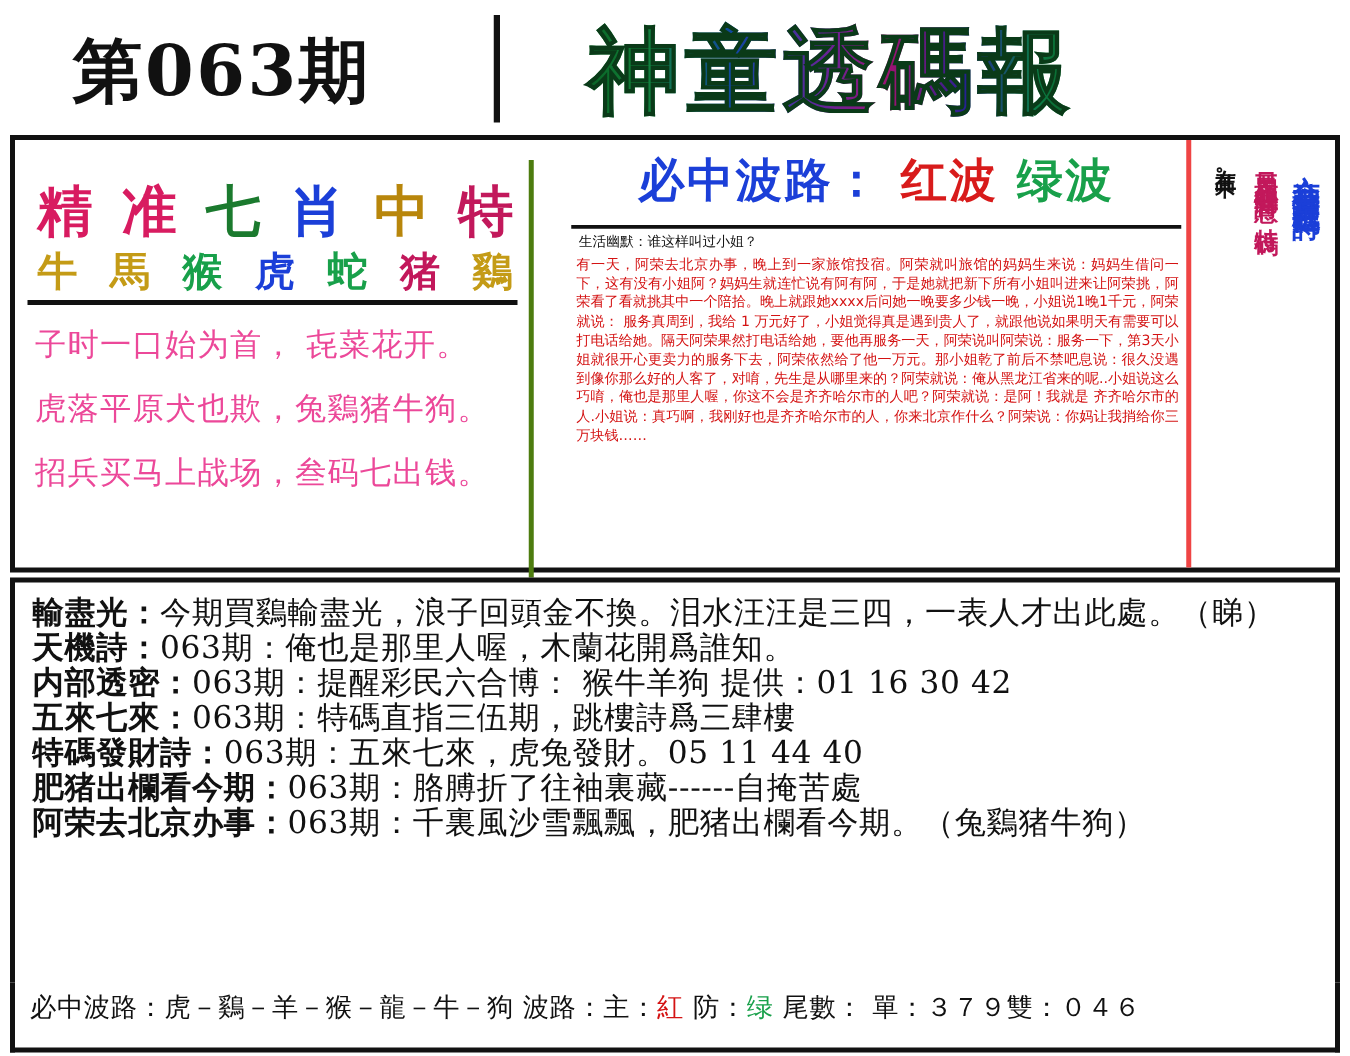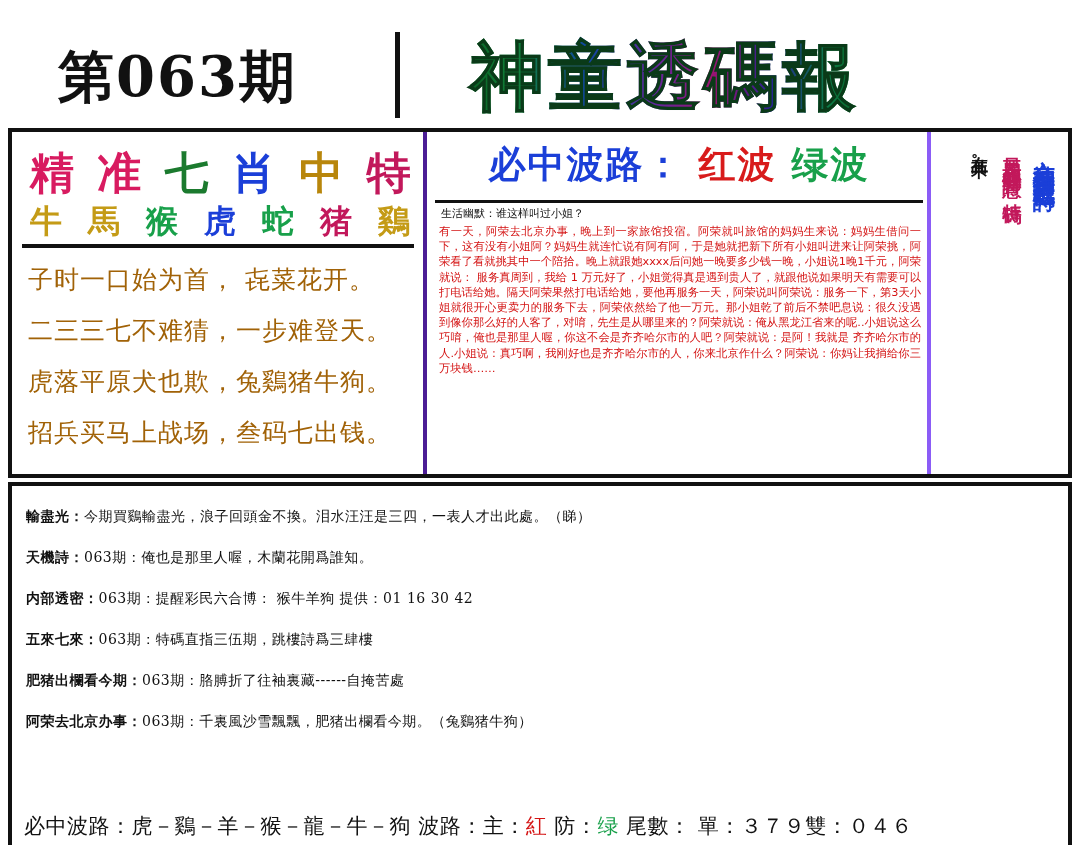--- a/index.html
+++ b/index.html
@@ -3,21 +3,21 @@
 <meta charset="utf-8">
 <style>
   html,body{margin:0;padding:0;}
   body{
     width:1080px;height:845px;
     background:#ffffff;
     font-family:"DejaVu Sans","Liberation Sans",sans-serif;
     overflow:hidden;
     position:relative;
   }
-  .page{position:absolute;left:0;top:0;width:1080px;height:633px;margin-top:20px;}
+  .page{position:absolute;left:0;top:0;width:1080px;height:633px;}
 
   
   .header{
     position:absolute;left:0;top:0;width:1080px;height:110px;
   }
   .issue{
     position:absolute;left:58px;top:20px;
     font-family:"DejaVu Serif","Liberation Serif",serif;
     font-weight:bold;font-size:56px;color:#111;
     letter-spacing:2px;
@@ -36,22 +36,22 @@
   }
 
   
   .frame{
     position:absolute;left:8px;top:108px;width:1064px;height:350px;
     border:4px solid #111;box-sizing:border-box;background:#fff;
   }
 
   
   .left-panel{
-    position:absolute;left:0;top:0;width:415px;height:342px;
-    box-sizing:border-box;border-right:4px solid #4c1d95;
+    position:absolute;left:0;top:16px;width:415px;height:342px;
+    box-sizing:border-box;border-right:4px solid #4d7c0f;
   }
   .lp-title{
     position:absolute;left:18px;top:12px;width:380px;text-align:center;
     font-family:"DejaVu Serif","Liberation Serif",serif;
     font-weight:bold;font-size:44px;letter-spacing:4px;
     white-space:nowrap;
   }
   .lp-title span:nth-child(1){color:#d81b60;}
   .lp-title span:nth-child(2){color:#d81b60;}
   .lp-title span:nth-child(3){color:#1b7a2e;}
@@ -72,28 +72,28 @@
   .zodiac span:nth-child(4){color:#1b3fd8;}
   .zodiac span:nth-child(5){color:#18a04a;}
   .zodiac span:nth-child(6){color:#c2185b;}
   .zodiac span:nth-child(7){color:#c49b16;}
 
   .lp-rule{position:absolute;left:10px;top:112px;width:392px;height:4px;background:#111;}
 
   .poem{
     position:absolute;left:16px;top:122px;width:392px;
     font-family:"DejaVu Serif","Liberation Serif",serif;
-    font-size:25px;color:#a16207;line-height:51px;letter-spacing:1px;
+    font-size:25px;color:#ec4899;line-height:51px;letter-spacing:1px;
     white-space:nowrap;
   }
 
   
   .mid-panel{
-    position:absolute;left:415px;top:0;width:504px;height:342px;
-    box-sizing:border-box;border-right:4px solid #8b5cf6;
+    position:absolute;left:437px;top:0;width:504px;height:342px;
+    box-sizing:border-box;border-right:4px solid #ef4444;
   }
   .mid-title{
     position:absolute;left:0;top:8px;width:504px;text-align:center;
     font-family:"DejaVu Serif","Liberation Serif",serif;
     font-weight:bold;font-size:37px;letter-spacing:2px;white-space:nowrap;
   }
   .mid-title .t1{color:#1b3fd8;}
   .mid-title .t2{color:#d81b1b;}
   .mid-title .t3{color:#18a04a;}
   .mid-rule{position:absolute;left:8px;top:68px;width:488px;height:3px;background:#111;}
@@ -124,21 +124,21 @@
   .rp-c3{right:76px;font-size:17px;color:#111;height:150px;}
 
   
   .lower{
     position:absolute;left:8px;top:462px;width:1064px;height:330px;
     border:4px solid #111;box-sizing:border-box;background:#fff;
     padding:10px 14px 0 14px;
   }
   .row{
     font-family:"DejaVu Serif","Liberation Serif",serif;
-    font-size:14px;color:#111;line-height:41px;white-space:nowrap;
+    font-size:25px;color:#111;line-height:28px;white-space:nowrap;
     letter-spacing:0.5px;
   }
   .row .lbl{font-weight:bold;}
 
   
   .footer{
     position:absolute;left:8px;top:786px;width:1064px;height:56px;
     border:4px solid #111;border-top:0;box-sizing:border-box;
     background:#fff;overflow:hidden;
   }
@@ -204,21 +204,20 @@
         <span>虎</span>
         <span>蛇</span>
         <span>猪</span>
         <span>鷄</span>
       </div>
 
       <div class="lp-rule"></div>
 
       <div class="poem">
         <div>子时一口始为首，  㐂菜花开。</div>
-        <div>二三三七不难猜，一步难登天。</div>
         <div>虎落平原犬也欺，兔鷄猪牛狗。</div>
         <div>招兵买马上战场，叁码七出钱。</div>
       </div>
     </div>
 
     <div class="mid-panel">
       <div class="mid-title">
         <span class="t1">必中波路：</span>
         <span class="t2">红波</span>
         <span class="t3">绿波</span>
@@ -242,20 +241,23 @@
     <div class="row">
       <span class="lbl">天機詩：</span><span>063期：俺也是那里人喔，木蘭花開爲誰知。</span>
     </div>
     <div class="row">
       <span class="lbl">内部透密：</span><span>063期：提醒彩民六合博：  猴牛羊狗  提供：01  16  30  42</span>
     </div>
     <div class="row">
       <span class="lbl">五來七來：</span><span>063期：特碼直指三伍期，跳樓詩爲三肆樓</span>
     </div>
     <div class="row">
+      <span class="lbl">特碼發財詩：</span><span>063期：五來七來，虎兔發財。05  11  44  40</span>
+    </div>
+    <div class="row">
       <span class="lbl">肥猪出欄看今期：</span><span>063期：胳膊折了往袖裏藏------自掩苦處</span>
     </div>
     <div class="row">
       <span class="lbl">阿荣去北京办事：</span><span>063期：千裏風沙雪飄飄，肥猪出欄看今期。（兔鷄猪牛狗）</span>
     </div>
   </div>
 
   <div class="footer">
     <div class="footer-line">
       <span>必中波路：虎－鷄－羊－猴－龍－牛－狗  波路：主：</span><span class="red">紅</span><span>  防：</span><span class="green">绿</span><span>  尾數：  單：３７９雙：０４６</span>

